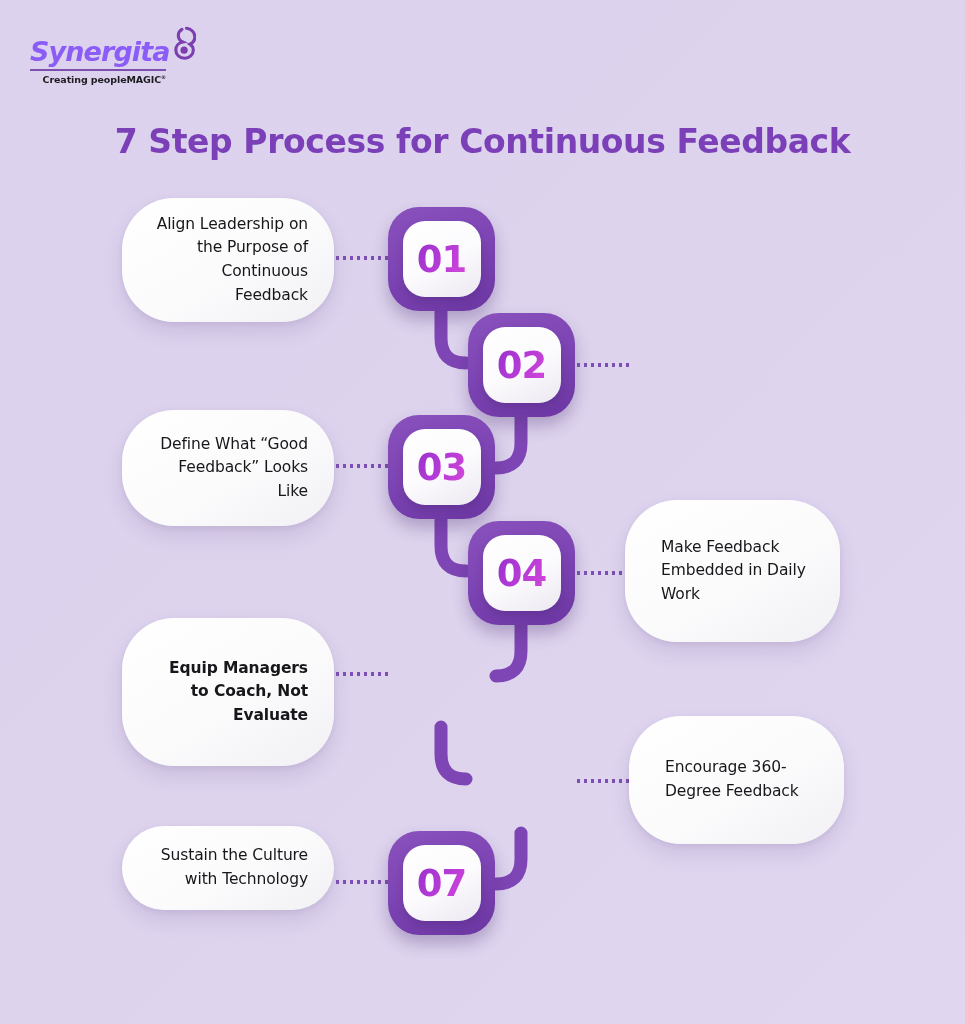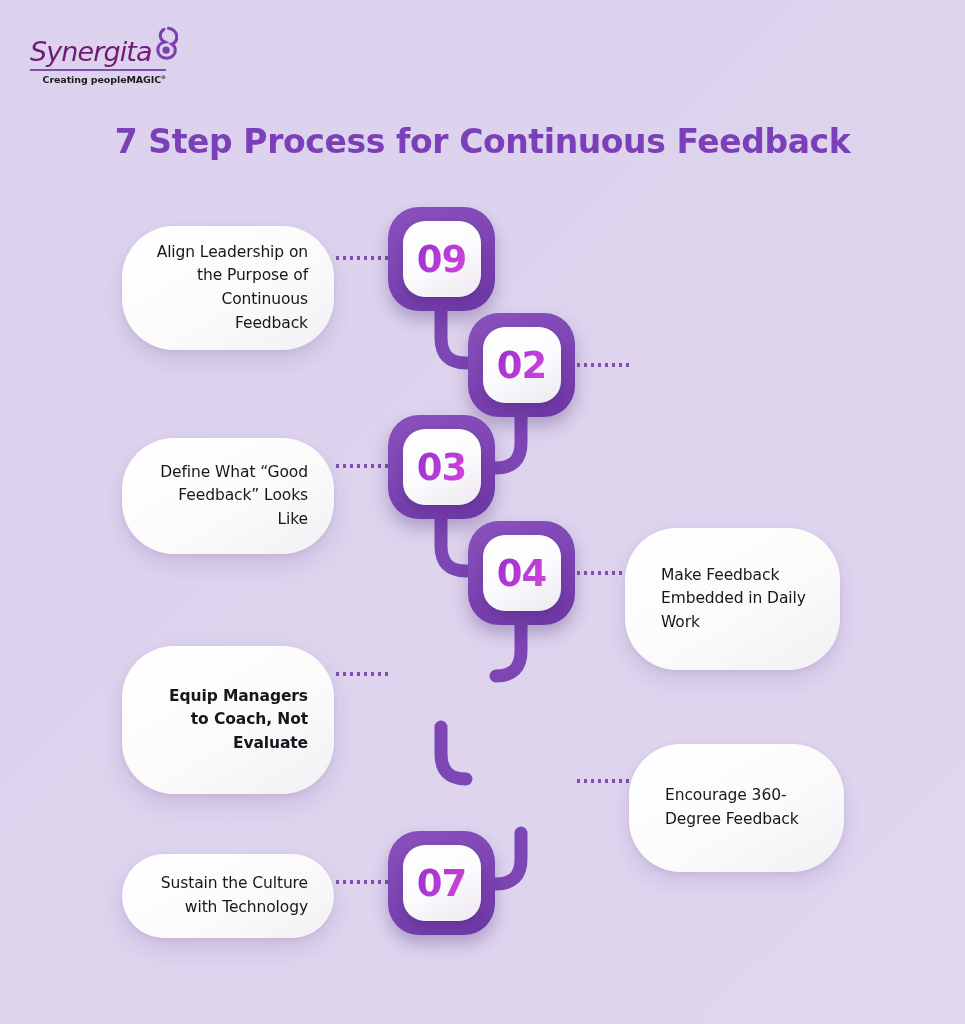--- a/index.html
+++ b/index.html
@@ -23,24 +23,24 @@
     width: 145px;
   }
   .logo-row {
     display: flex;
     align-items: flex-end;
     gap: 2px;
   }
   .logo-word {
     font-family: "DejaVu Sans", sans-serif;
     font-size: 27px;
-    font-weight: 400;
+    font-weight: 700;
     font-style: italic;
     letter-spacing: -0.9px;
-    color: #701a75;
+    color: #8b5cf6;
     line-height: 1;
   }
   .logo-mark {
     margin-bottom: 1px;
   }
   .logo-rule {
     margin-top: 4px;
     height: 2px;
     width: 136px;
     background: #7c4fb0;
@@ -93,21 +93,20 @@
   
   .card {
     position: absolute;
     background: linear-gradient(150deg, #ffffff 0%, #fbfbfc 55%, #f1f0f4 100%);
     border-radius: 52px;
     box-shadow: 0 10px 20px rgba(80, 50, 120, 0.13),
                 0 2px 5px rgba(80, 50, 120, 0.08);
     display: flex;
     align-items: center;
     box-sizing: border-box;
-    margin-top: 28px;
   }
   .card-text {
     width: 100%;
     font-family: "DejaVu Sans", sans-serif;
     font-size: 15.5px;
     line-height: 1.52;
     color: #17161a;
     letter-spacing: -0.1px;
   }
   .card.left {
@@ -206,21 +205,21 @@
       <path d="M521 833 L521 859 Q521 884 496 884"></path>
     </g>
   </svg>
 
   <div class="card left" style="left:122px; top:198px; width:212px; height:124px;">
     <div class="card-text">Align Leadership on the Purpose of Continuous Feedback</div>
   </div>
   <div class="dots" style="left:336px; top:256px; width:52px;"></div>
   <div class="badge" style="left:388px; top:207px;">
     <div class="badge-inner">
-      <span class="badge-num">09</span>
+      <span class="badge-num">01</span>
     </div>
   </div>
 
   <div class="badge" style="left:468px; top:313px;">
     <div class="badge-inner">
       <span class="badge-num">02</span>
     </div>
   </div>
   <div class="dots" style="left:577px; top:363px; width:52px;"></div>
 

